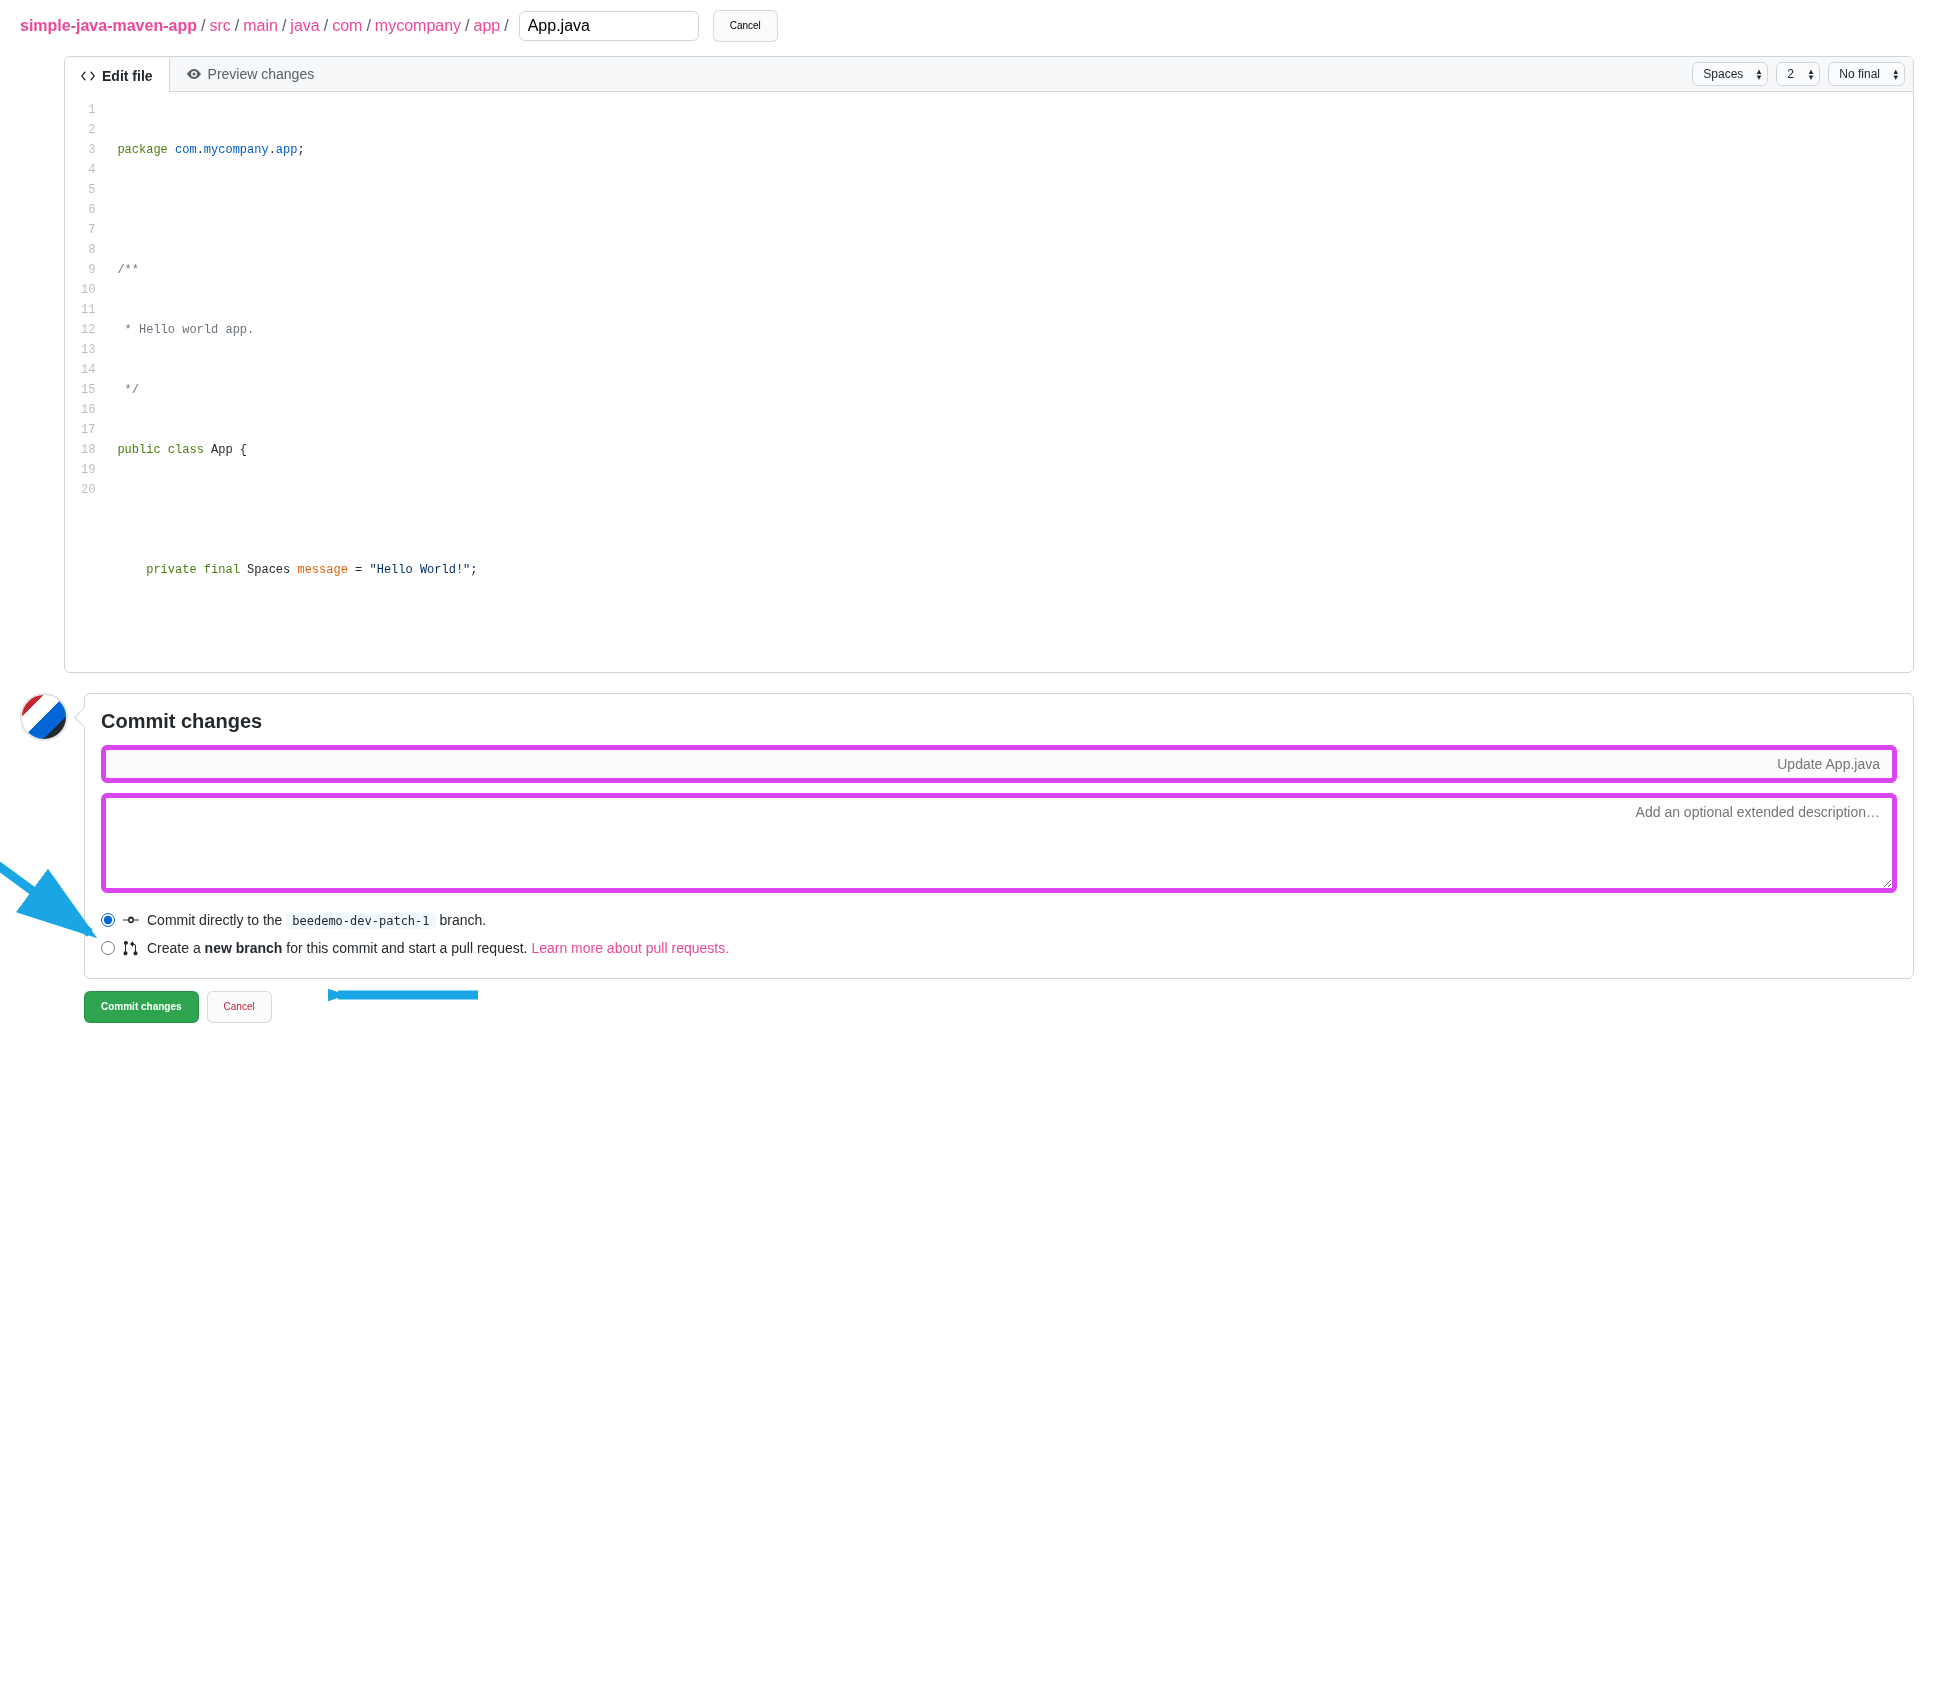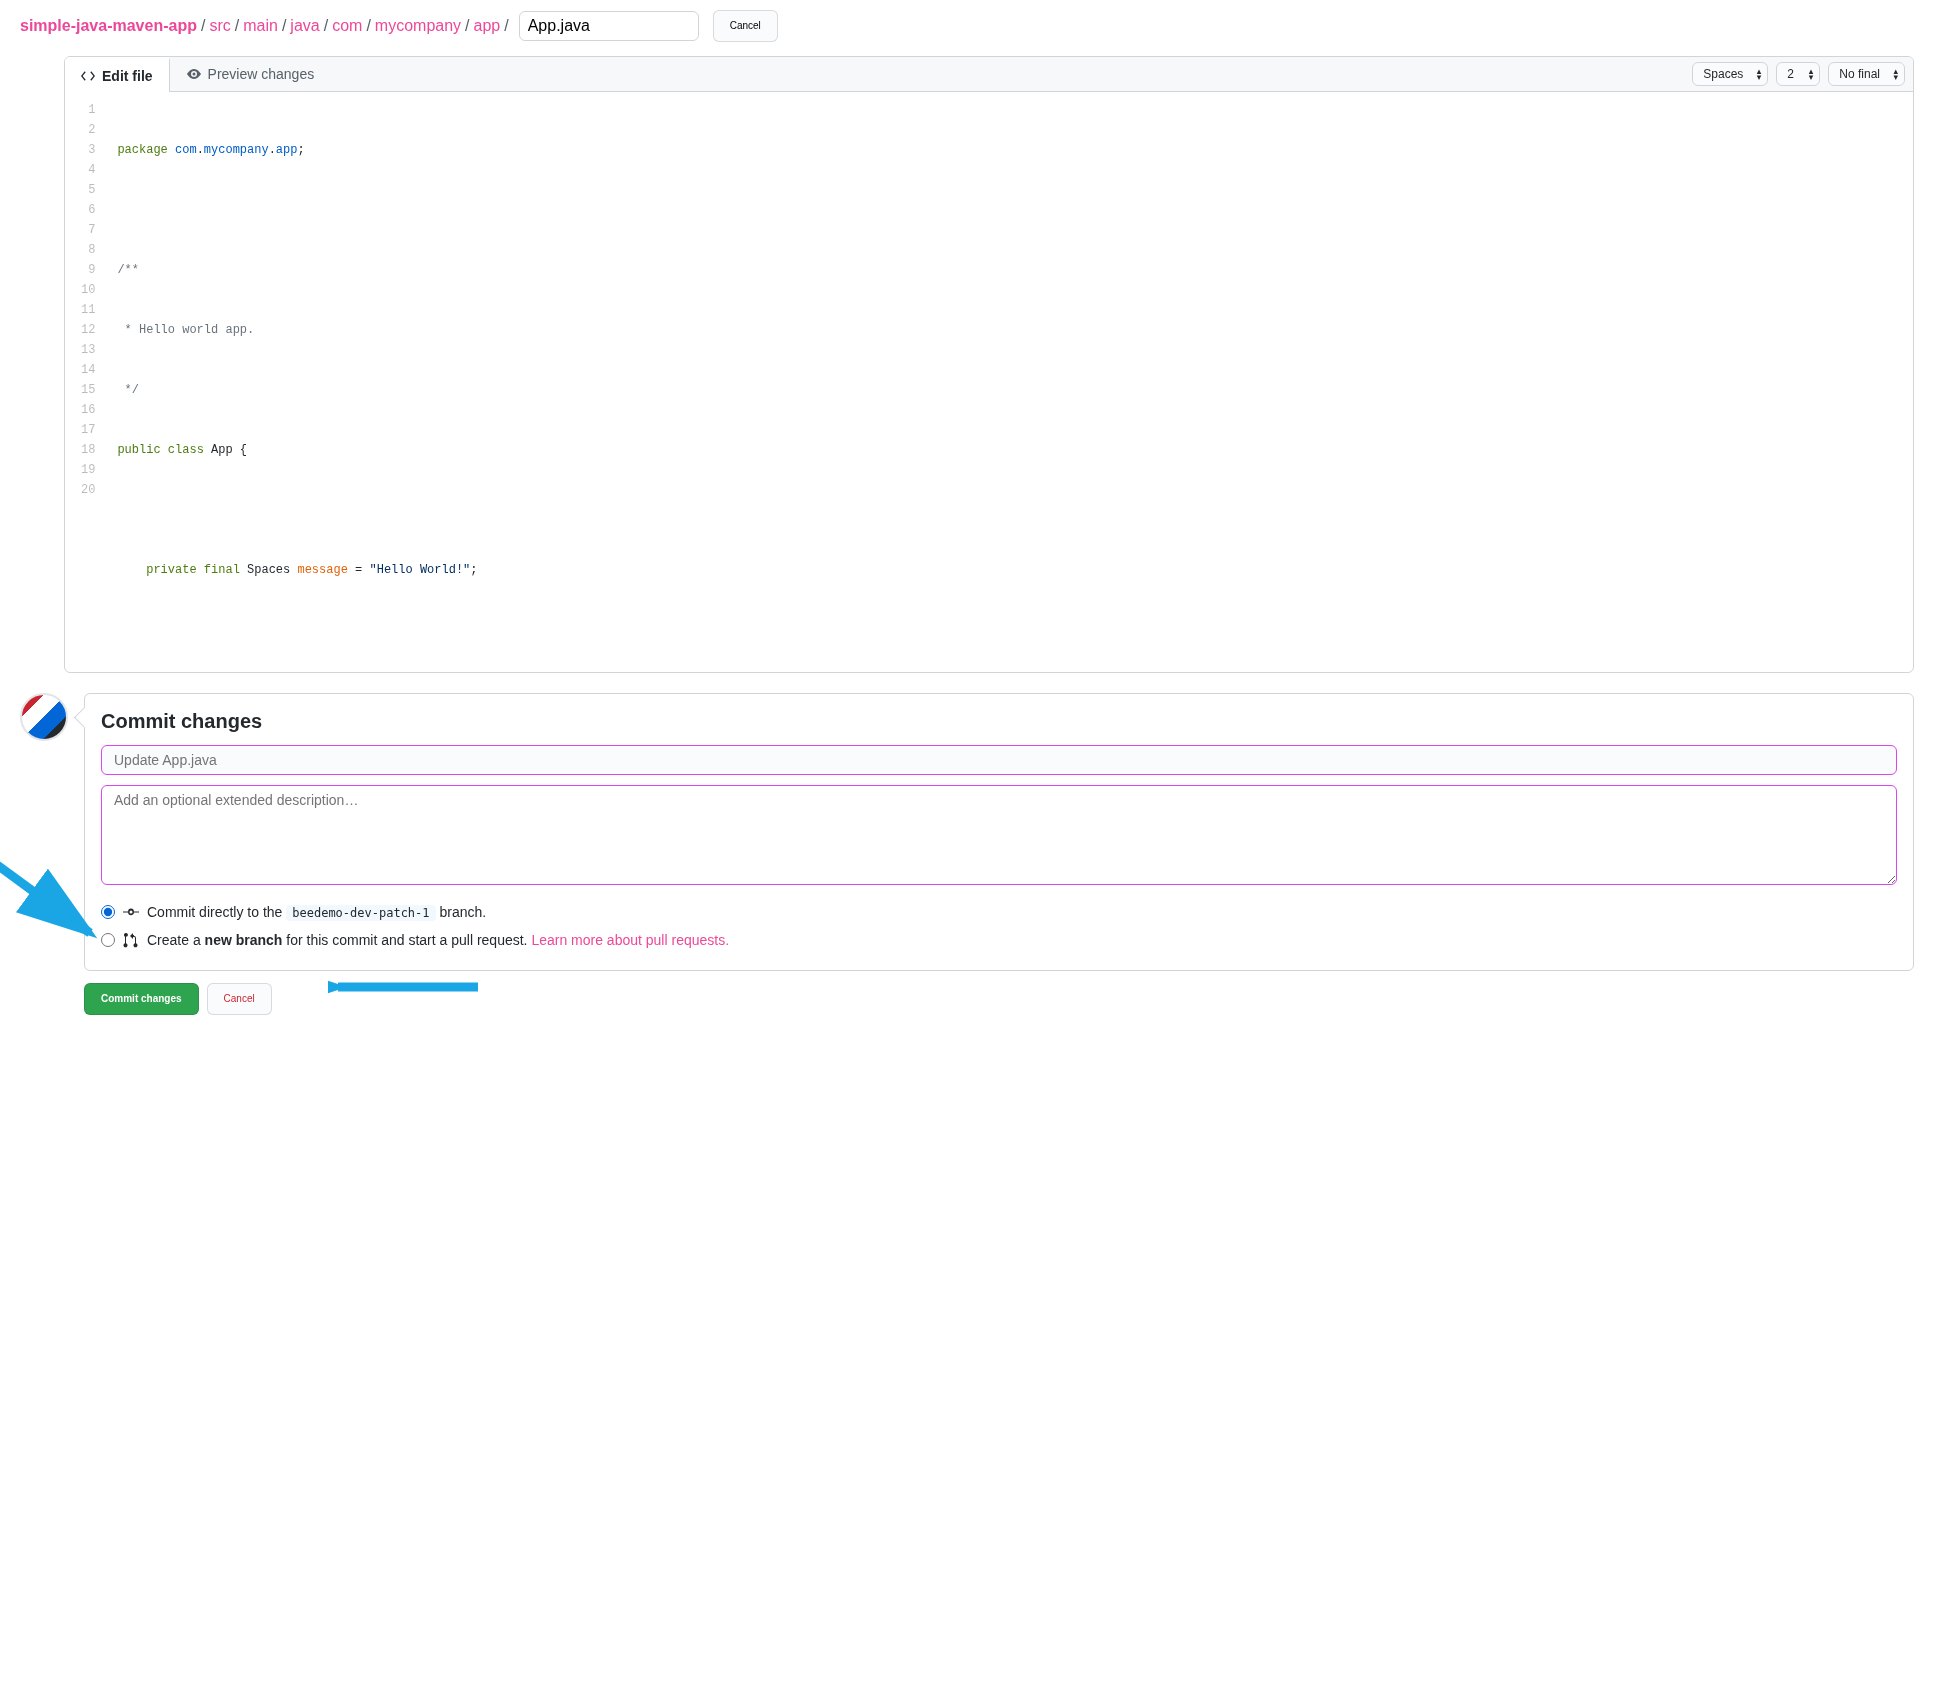--- a/index.html
+++ b/index.html
@@ -158,27 +158,28 @@
   width: 14px;
   height: 14px;
   background: #fff;
   border-left: 1px solid #d1d5da;
   border-bottom: 1px solid #d1d5da;
   transform: rotate(45deg);
 }
 .commit-box h3 { font-size: 20px; margin-bottom: 12px; }
 .form-control {
   width: 100%;
-  border: 1px solid #d946ef;
+  border: 5px solid #d946ef;
   border-radius: 6px;
   padding: 6px 12px;
   font-size: 14px;
   background: #fafbfc;
   margin-bottom: 10px;
   font-family: inherit;
+  text-align: right;
 }
 textarea.form-control { min-height: 100px; resize: vertical; background: #fff;}
 .radio-row {
   display: flex;
   align-items: center;
   gap: 8px;
   padding: 6px 0;
   font-size: 14px;
 }
 .radio-row input[type=radio]{ accent-color:#0366d6; width:14px; height:14px; }

